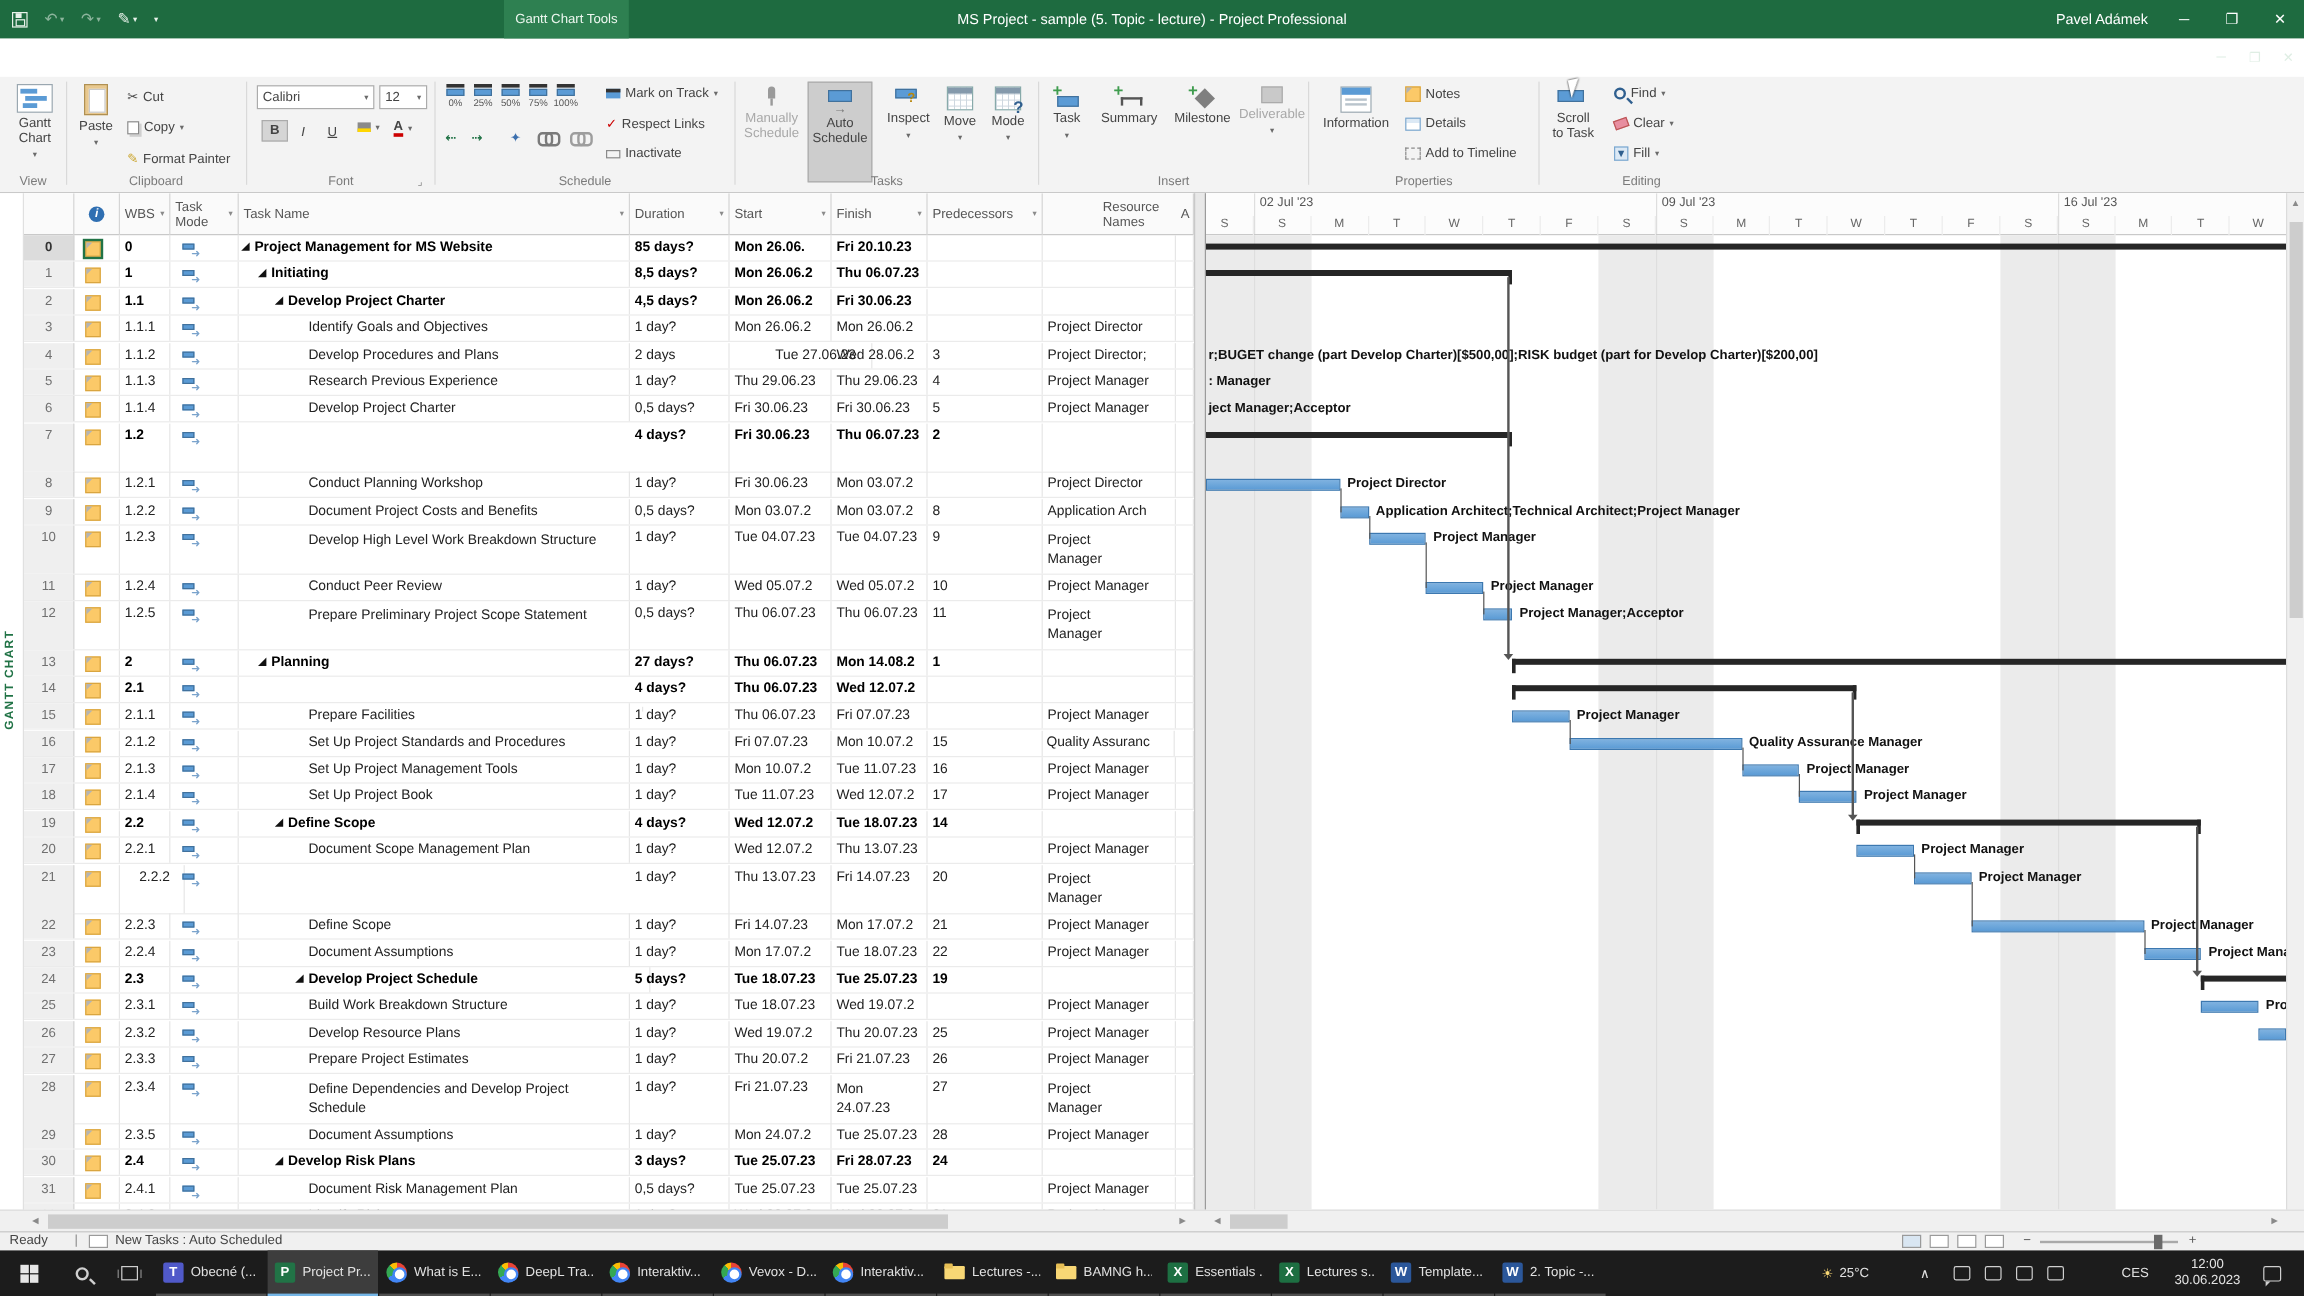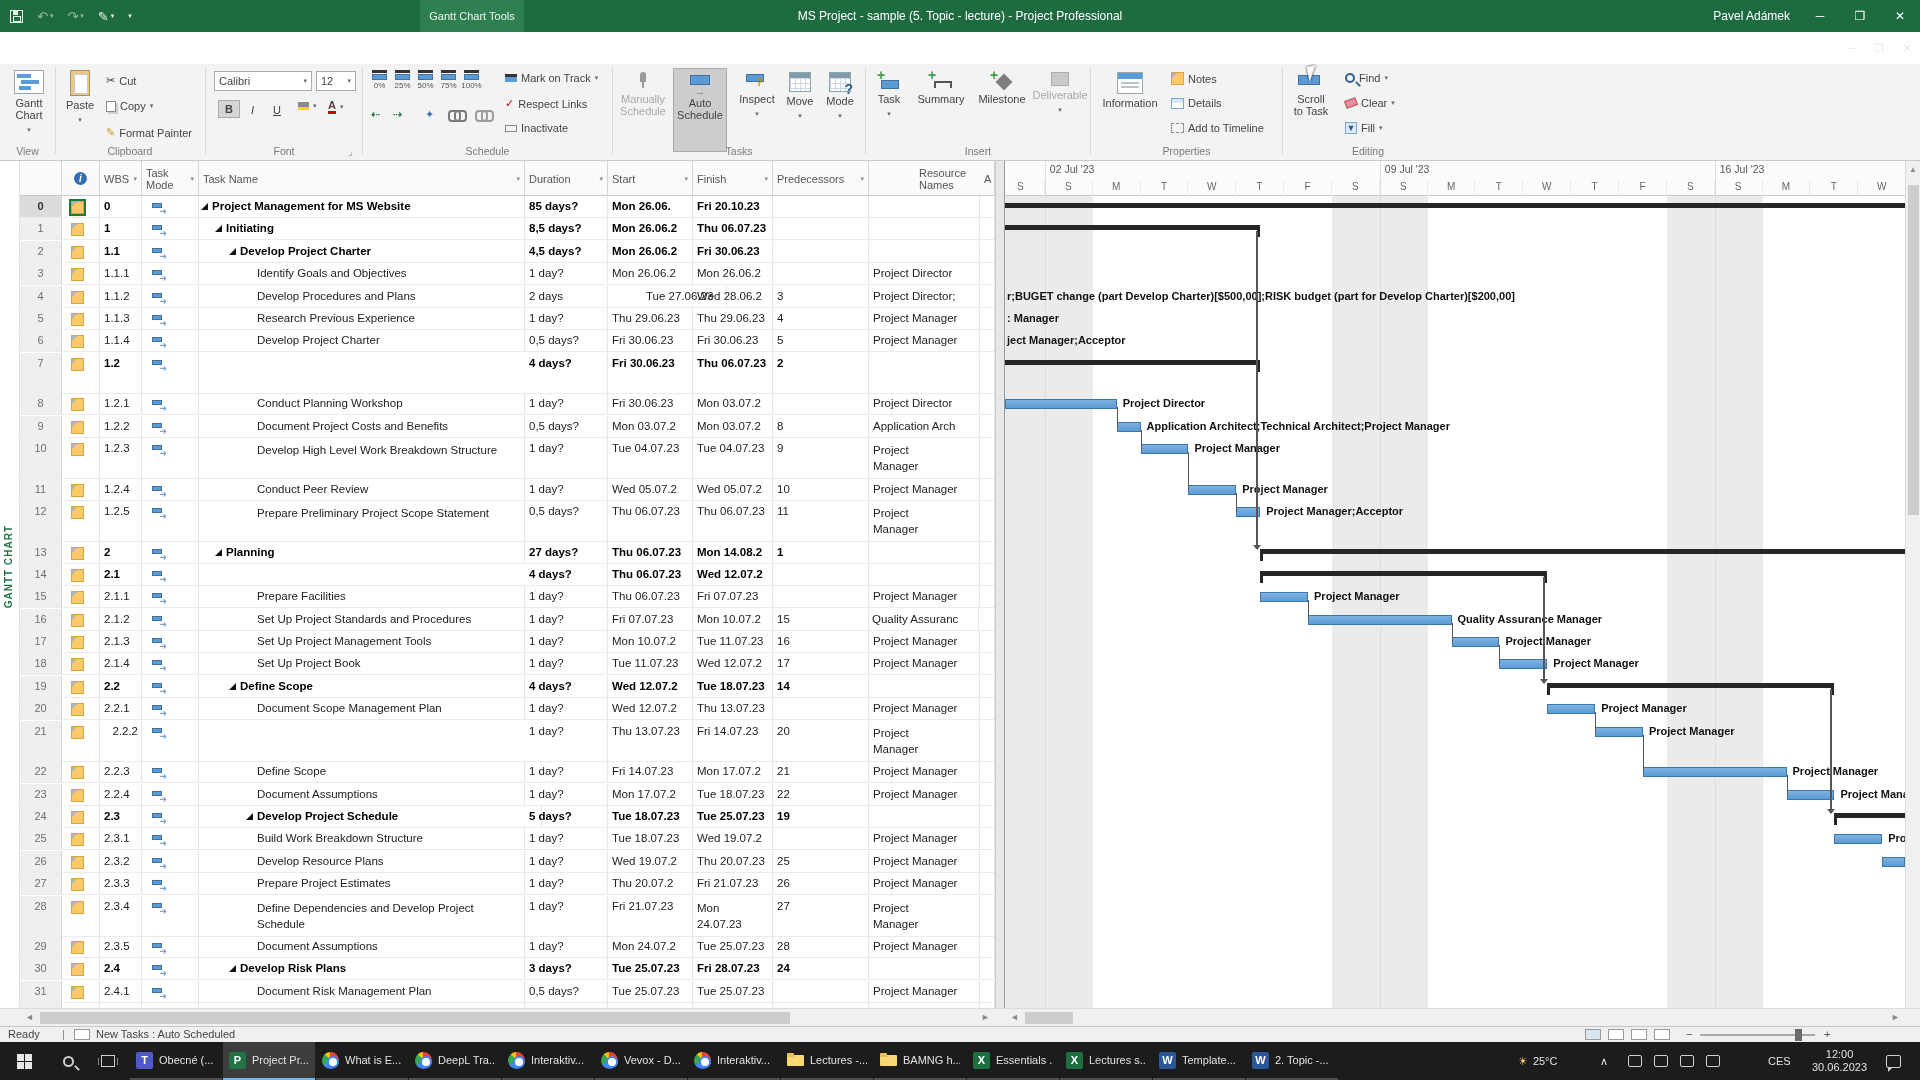--- a/index.html
+++ b/index.html
@@ -892,21 +892,21 @@
           <div class="tc" style="left: 673px; width: 80px; white-space: pre-line;">Thu 13.07.23</div>
           <div class="tc" style="left: 753px; width: 96px;"></div>
           <div class="tc" style="left: 849px; width: 111px; white-space: pre-line;">Project Manager</div>
           <div class="tc" style="left: 960px; width: 15px;"></div>
         </div>
         <div class="trow" style="top: 525px; height: 41px;">
           <div class="rownum" style="left: 0px; width: 42px; position: absolute; top: 0px; bottom: 0px;">21</div>
           <div class="tc" style="left: 42px; width: 38px;">
             <div class="noteic" style="margin: 1px 0px 0px 5px;"></div>
           </div>
-          <div class="tc" style="left: 80px; width: 42px; text-align: right;">2.2.2</div>
+          <div class="tc" style="left: 92px; width: 42px;">2.2.2</div>
           <div class="tc" style="left: 122px; width: 57px;">
             <div class="modeic">
               <div class="bar"></div>
               <div class="arr">➜</div>
             </div>
           </div>
           <div class="tc" style="left: 505px; width: 83px;">1 day?</div>
           <div class="tc" style="left: 588px; width: 85px;">Thu 13.07.23</div>
           <div class="tc" style="left: 673px; width: 80px; white-space: pre-line;">Fri 14.07.23</div>
           <div class="tc" style="left: 753px; width: 96px;">20</div>

